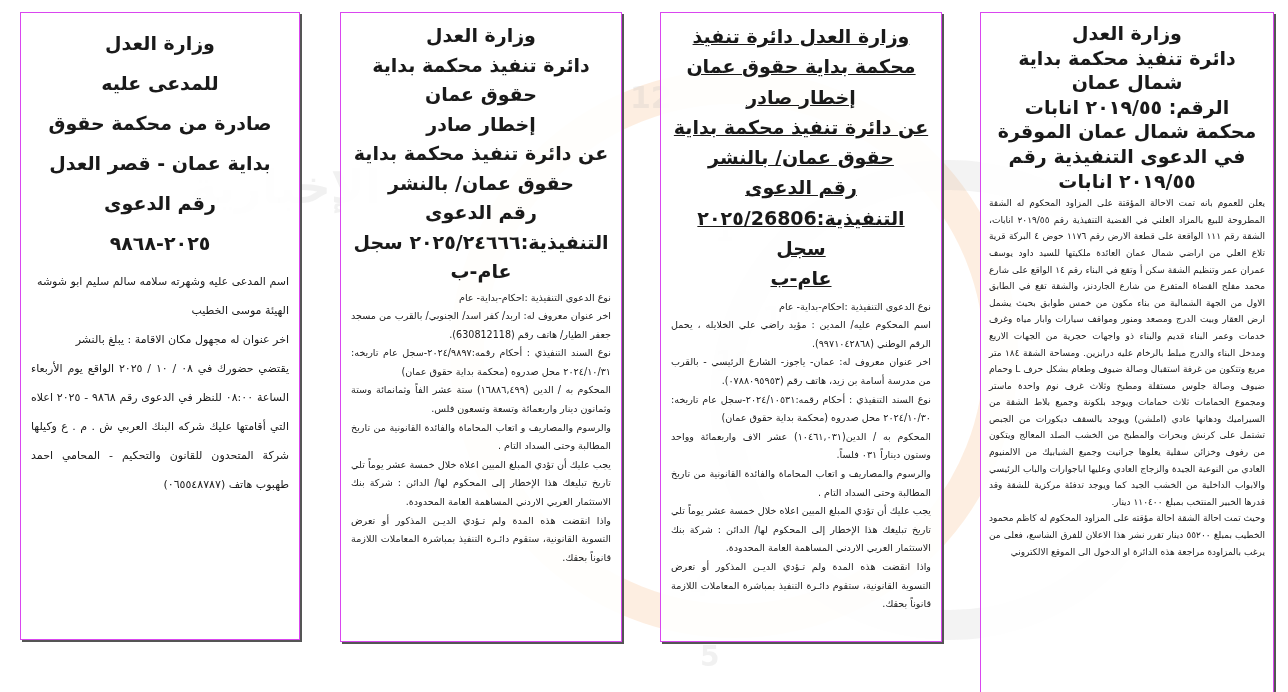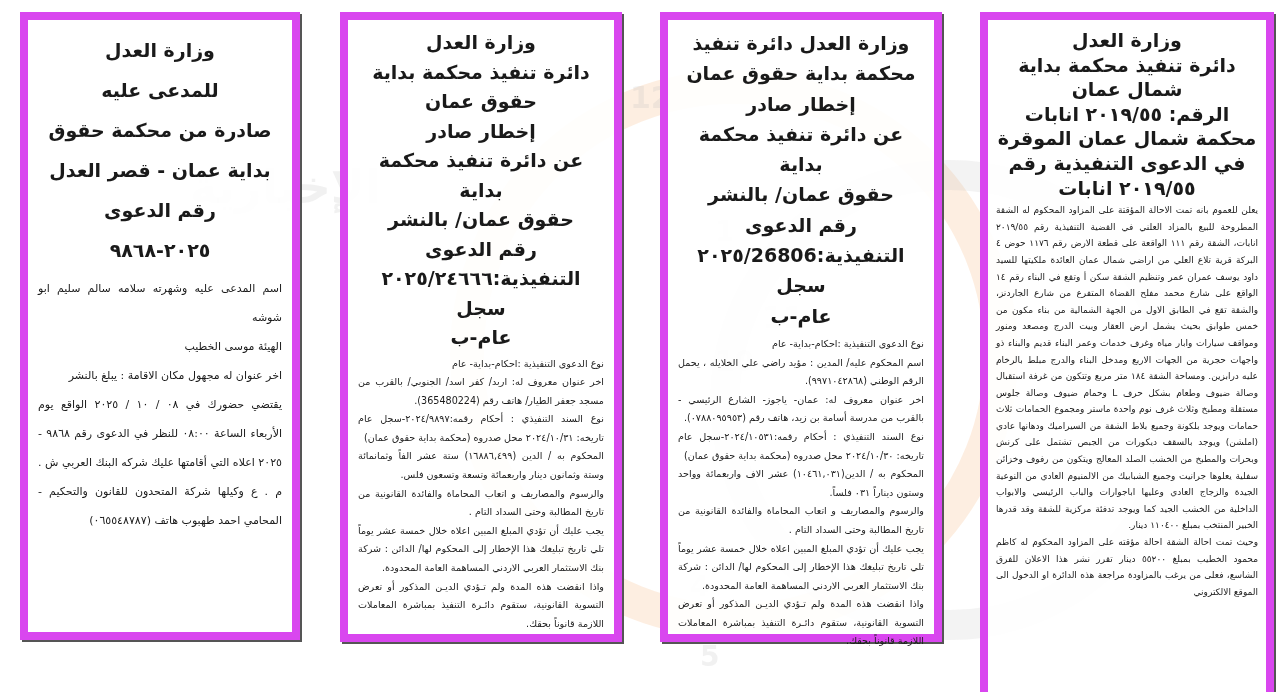--- a/index.html
+++ b/index.html
@@ -17,40 +17,40 @@
     position: absolute; border-radius: 50%;
   }
   .wm-ring.orange { left: 120px; top: 30px; width: 500px; height: 500px; border: 34px solid rgba(246,160,90,0.18); }
   .wm-ring.grey { left: 380px; top: 120px; width: 420px; height: 420px; border: 30px solid rgba(200,200,200,0.22); }
   .wm-text {
     position: absolute; font-weight: bold; color: rgba(190,190,190,0.22);
     font-family: "DejaVu Sans", sans-serif;
   }
   .notice {
     position: absolute; box-sizing: border-box;
-    border: 8px solid #d946ef; background: rgba(255,255,255,0.9);
+    border: 1px solid #d946ef; background: rgba(255,255,255,0.9);
     box-shadow: 2px 2px 0 #555;
     direction: rtl;
     padding: 8px 10px 6px 10px;
   }
   .headline {
     text-align: center; font-weight: bold; font-size: 19px;
     line-height: 30.5px; margin: 0;
   }
   .body-text {
     font-size: 10px; line-height: 18.6px; text-align: justify; margin: 0;
   }
   #n1 { left: 20px; top: 12px; width: 280px; height: 628px; }
   #n1 .headline { font-size: 19px; line-height: 36px; margin-top: 4px; }
   #n1 .body-text { font-size: 11px; line-height: 29px; margin-top: 6px; }
   #n2 { left: 340px; top: 12px; width: 282px; height: 630px; }
   #n2 .headline { line-height: 29.5px; }
   #n2 .body-text { font-size: 9.6px; line-height: 18.6px; margin-top: 2px; }
   #n3 { left: 660px; top: 12px; width: 282px; height: 630px; }
-  #n3 .headline { line-height: 30.3px; }
+  #n3 .headline { line-height: 30.3px; text-decoration: underline; }
   #n3 .body-text { font-size: 9.6px; line-height: 18.6px; margin-top: 4px; }
   #n4 { left: 980px; top: 12px; width: 294px; height: 700px; padding: 8px 8px 0 8px; }
   #n4 .headline { font-size: 19px; line-height: 24.6px; }
   #n4 .body-text { font-size: 9px; line-height: 16.6px; margin-top: 2px; }
   .para { display: block; }
 </style>
 </head>
 <body>
 
 <div class="watermark">
@@ -89,21 +89,21 @@
     <p class="headline">حقوق عمان</p>
     <p class="headline">إخطار صادر</p>
     <p class="headline">عن دائرة تنفيذ محكمة بداية</p>
     <p class="headline">حقوق عمان/ بالنشر</p>
     <p class="headline">رقم الدعوى</p>
     <p class="headline">التنفيذية:٢٠٢٥/٢٤٦٦٦ سجل</p>
     <p class="headline">عام-ب</p>
   </div>
   <div class="body-text">
     <span class="para">نوع الدعوى التنفيذية :احكام-بداية- عام</span>
-    <span class="para">اخر عنوان معروف له: اربد/ كفر اسد/ الجنوبي/ بالقرب من مسجد جعفر الطيار/ هاتف رقم (365480224).</span>
+    <span class="para">اخر عنوان معروف له: اربد/ كفر اسد/ الجنوبي/ بالقرب من مسجد جعفر الطيار/ هاتف رقم (630812118).</span>
     <span class="para">نوع السند التنفيذي : أحكام رقمه:٢٠٢٤/٩٨٩٧-سجل عام تاريخه: ٢٠٢٤/١٠/٣١ محل صدروه (محكمة بداية حقوق عمان)</span>
     <span class="para">المحكوم به / الدين (١٦٨٨٦,٤٩٩) ستة عشر الفاً وثمانمائة وستة وثمانون دينار واربعمائة وتسعة وتسعون فلس.</span>
     <span class="para">والرسوم والمصاريف و اتعاب المحاماة والفائدة القانونية من تاريخ المطالبة وحتى السداد التام .</span>
     <span class="para">يجب عليك أن تؤدي المبلغ المبين اعلاه خلال خمسة عشر يوماً تلي تاريخ تبليغك هذا الإخطار إلى المحكوم لها/ الدائن : شركة بنك الاستثمار العربي الاردني المساهمة العامة المحدودة.</span>
     <span class="para">واذا انقضت هذه المدة ولم تـؤدي الديـن المذكور أو تعرض التسوية القانونية، ستقوم دائـرة التنفيذ بمباشرة المعاملات اللازمة قانوناً بحقك.</span>
   </div>
 </div>
 
 <div class="notice" id="n3">
   <div>

